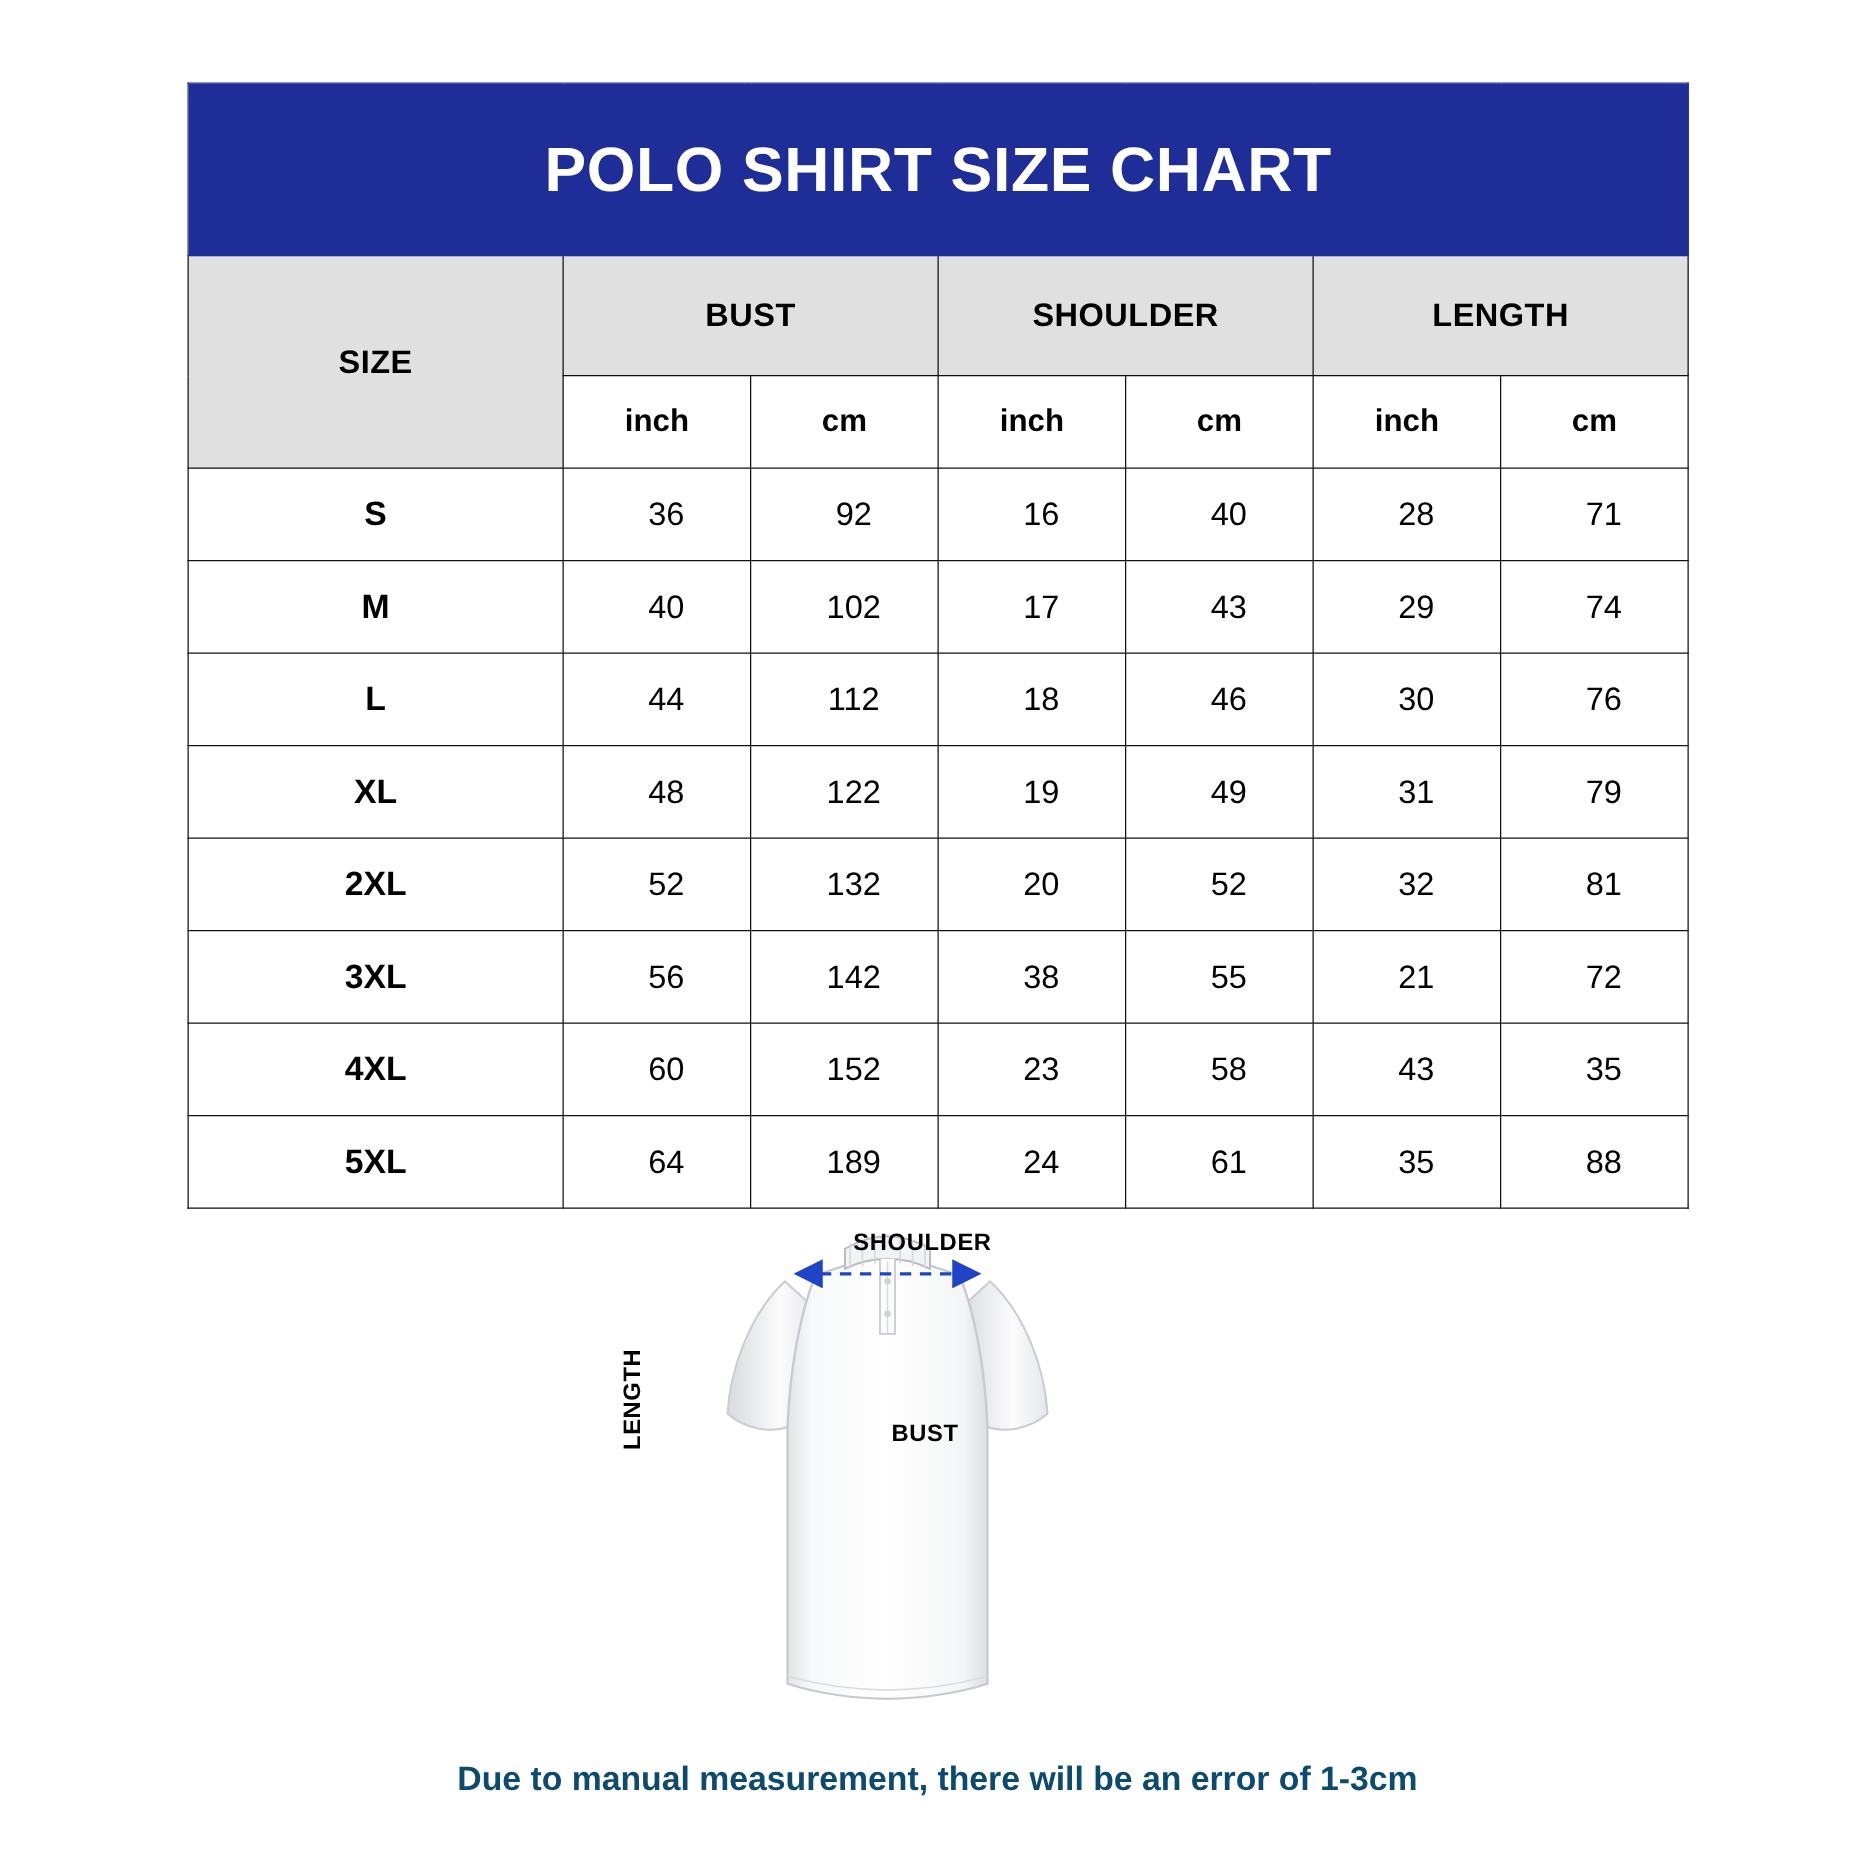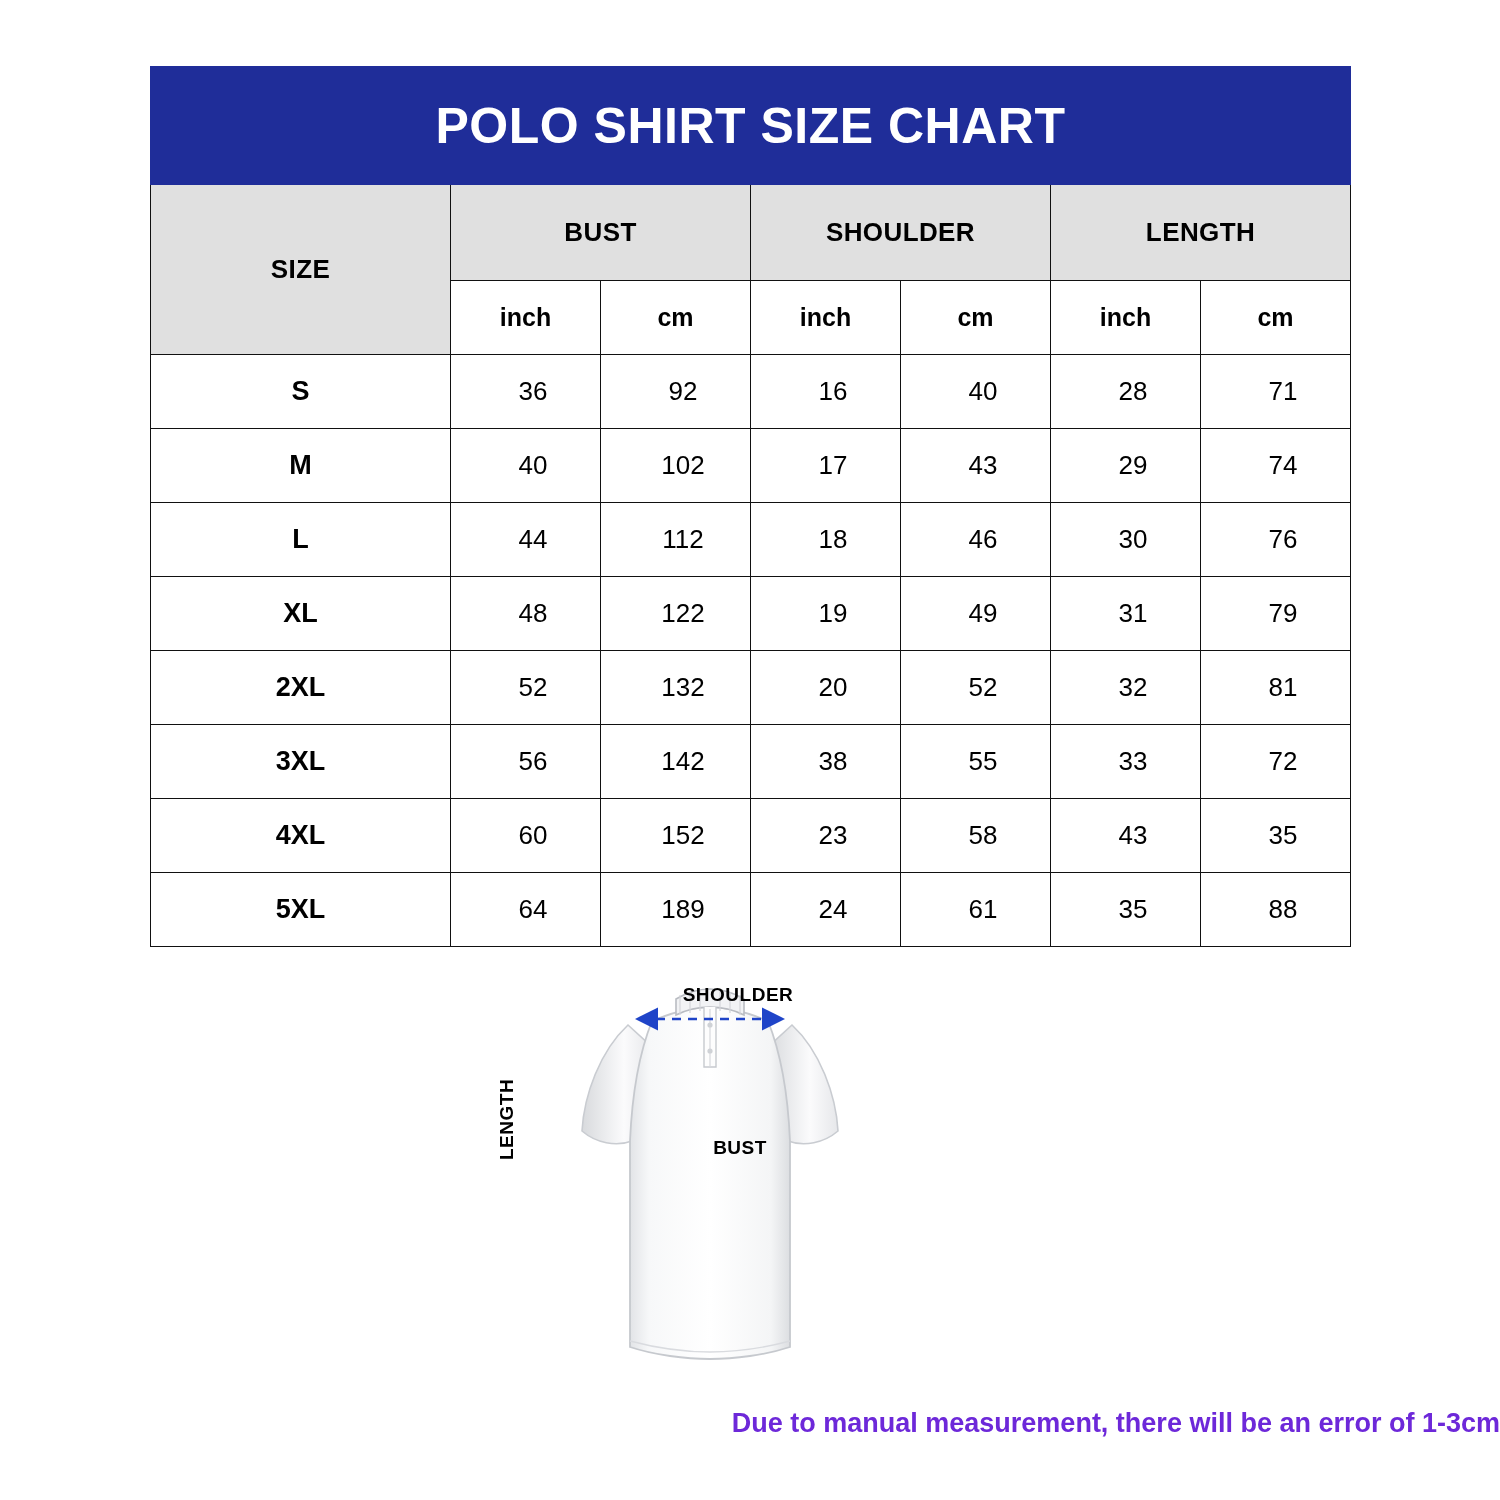--- a/index.html
+++ b/index.html
@@ -44,21 +44,21 @@
   }
 
   .title-cell {
     background: #1f2d99;
     color: #ffffff;
     font-size: 50px;
     font-weight: bold;
     letter-spacing: 0.5px;
     height: 101px;
     border: 1px solid #1f2d99 !important;
-    padding: 8px;
+    padding: 18px;
   }
 
   .group-head {
     background: #e0e0e0;
     font-size: 26px;
     font-weight: bold;
     height: 93px;
     letter-spacing: 0.4px;
   }
 
@@ -88,22 +88,22 @@
     top: 955px;
     width: 560px;
     height: 430px;
   }
 
   .note {
     position: absolute;
     left: 0;
     right: 0;
     top: 1408px;
-    text-align: right;
-    color: #6d28d9;
+    text-align: center;
+    color: #0c4a6e;
     font-size: 27px;
     font-weight: bold;
   }
 </style>
 </head>
 <body>
 
 <div class="page">
 
   <div class="chart-wrap">
@@ -180,21 +180,21 @@
           <td class="val-cell">52</td>
           <td class="val-cell">32</td>
           <td class="val-cell">81</td>
         </tr>
         <tr>
           <td class="size-cell">3XL</td>
           <td class="val-cell">56</td>
           <td class="val-cell">142</td>
           <td class="val-cell">38</td>
           <td class="val-cell">55</td>
-          <td class="val-cell">33</td>
+          <td class="val-cell">21</td>
           <td class="val-cell">72</td>
         </tr>
         <tr>
           <td class="size-cell">4XL</td>
           <td class="val-cell">60</td>
           <td class="val-cell">152</td>
           <td class="val-cell">23</td>
           <td class="val-cell">58</td>
           <td class="val-cell">43</td>
           <td class="val-cell">35</td>

